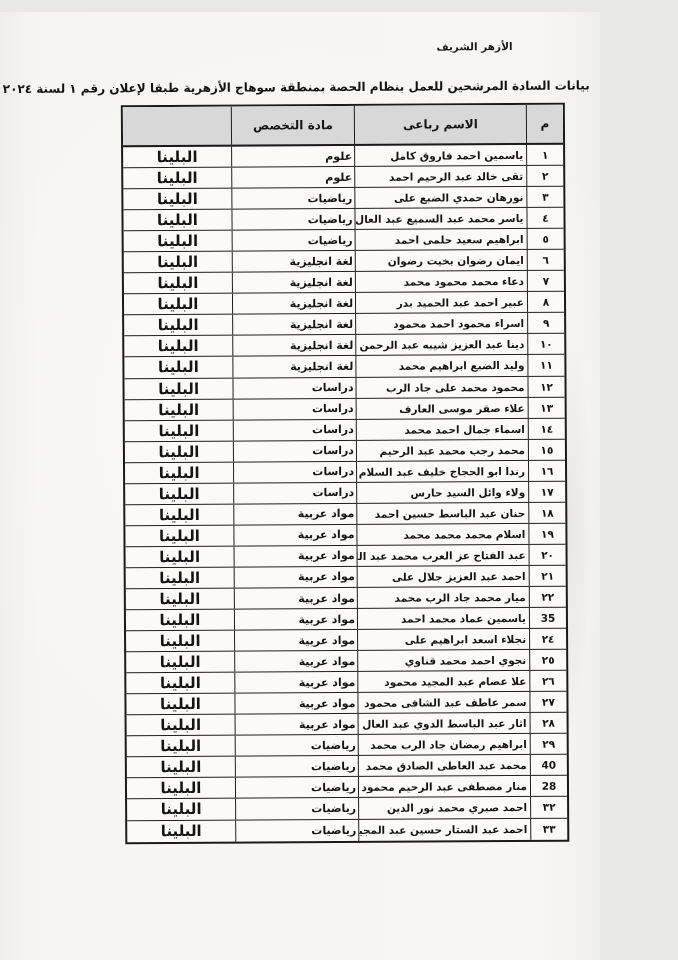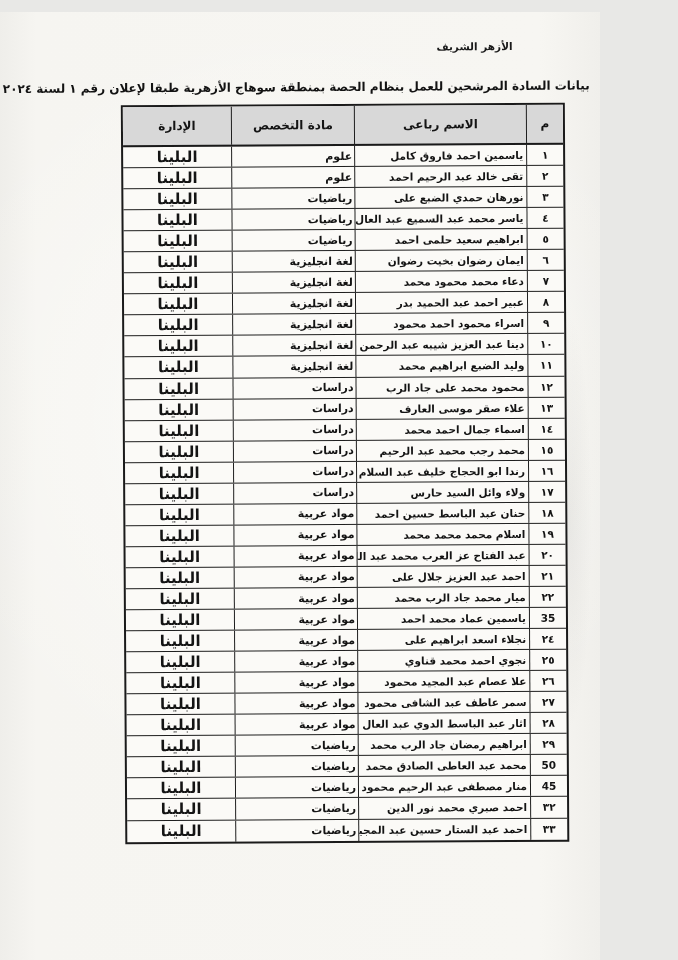--- a/index.html
+++ b/index.html
@@ -82,21 +82,20 @@
       <div>الأزهر الشريف</div>
     </div>
 
     <div class="doc-title">بيانات السادة المرشحين للعمل بنظام الحصة بمنطقة سوهاج الأزهرية طبقا لإعلان رقم ١ لسنة ٢٠٢٤</div>
 
     <div class="ctable">
       <div class="thead">
         <div class="cell c-serial">م</div>
         <div class="cell c-name">الاسم رباعى</div>
         <div class="cell c-subject">مادة التخصص</div>
-        <div class="cell c-admin">الإدارة</div>
       </div>
       <div id="table-body">
           <div class="trow">
             <div class="cell c-serial">١</div>
             <div class="cell c-name">ياسمين احمد فاروق كامل</div>
             <div class="cell c-subject">علوم</div>
             <div class="cell c-admin">البلينا</div>
           </div>
           <div class="trow">
             <div class="cell c-serial">٢</div>
@@ -260,27 +259,27 @@
             <div class="cell c-subject">مواد عربية</div>
             <div class="cell c-admin">البلينا</div>
           </div>
           <div class="trow">
             <div class="cell c-serial">٢٩</div>
             <div class="cell c-name">ابراهيم رمضان جاد الرب محمد</div>
             <div class="cell c-subject">رياضيات</div>
             <div class="cell c-admin">البلينا</div>
           </div>
           <div class="trow">
-            <div class="cell c-serial">50</div>
+            <div class="cell c-serial">40</div>
             <div class="cell c-name">محمد عبد العاطى الصادق محمد</div>
             <div class="cell c-subject">رياضيات</div>
             <div class="cell c-admin">البلينا</div>
           </div>
           <div class="trow">
-            <div class="cell c-serial">45</div>
+            <div class="cell c-serial">28</div>
             <div class="cell c-name">منار مصطفى عبد الرحيم محمود</div>
             <div class="cell c-subject">رياضيات</div>
             <div class="cell c-admin">البلينا</div>
           </div>
           <div class="trow">
             <div class="cell c-serial">٣٢</div>
             <div class="cell c-name">احمد صبري محمد نور الدين</div>
             <div class="cell c-subject">رياضيات</div>
             <div class="cell c-admin">البلينا</div>
           </div>

